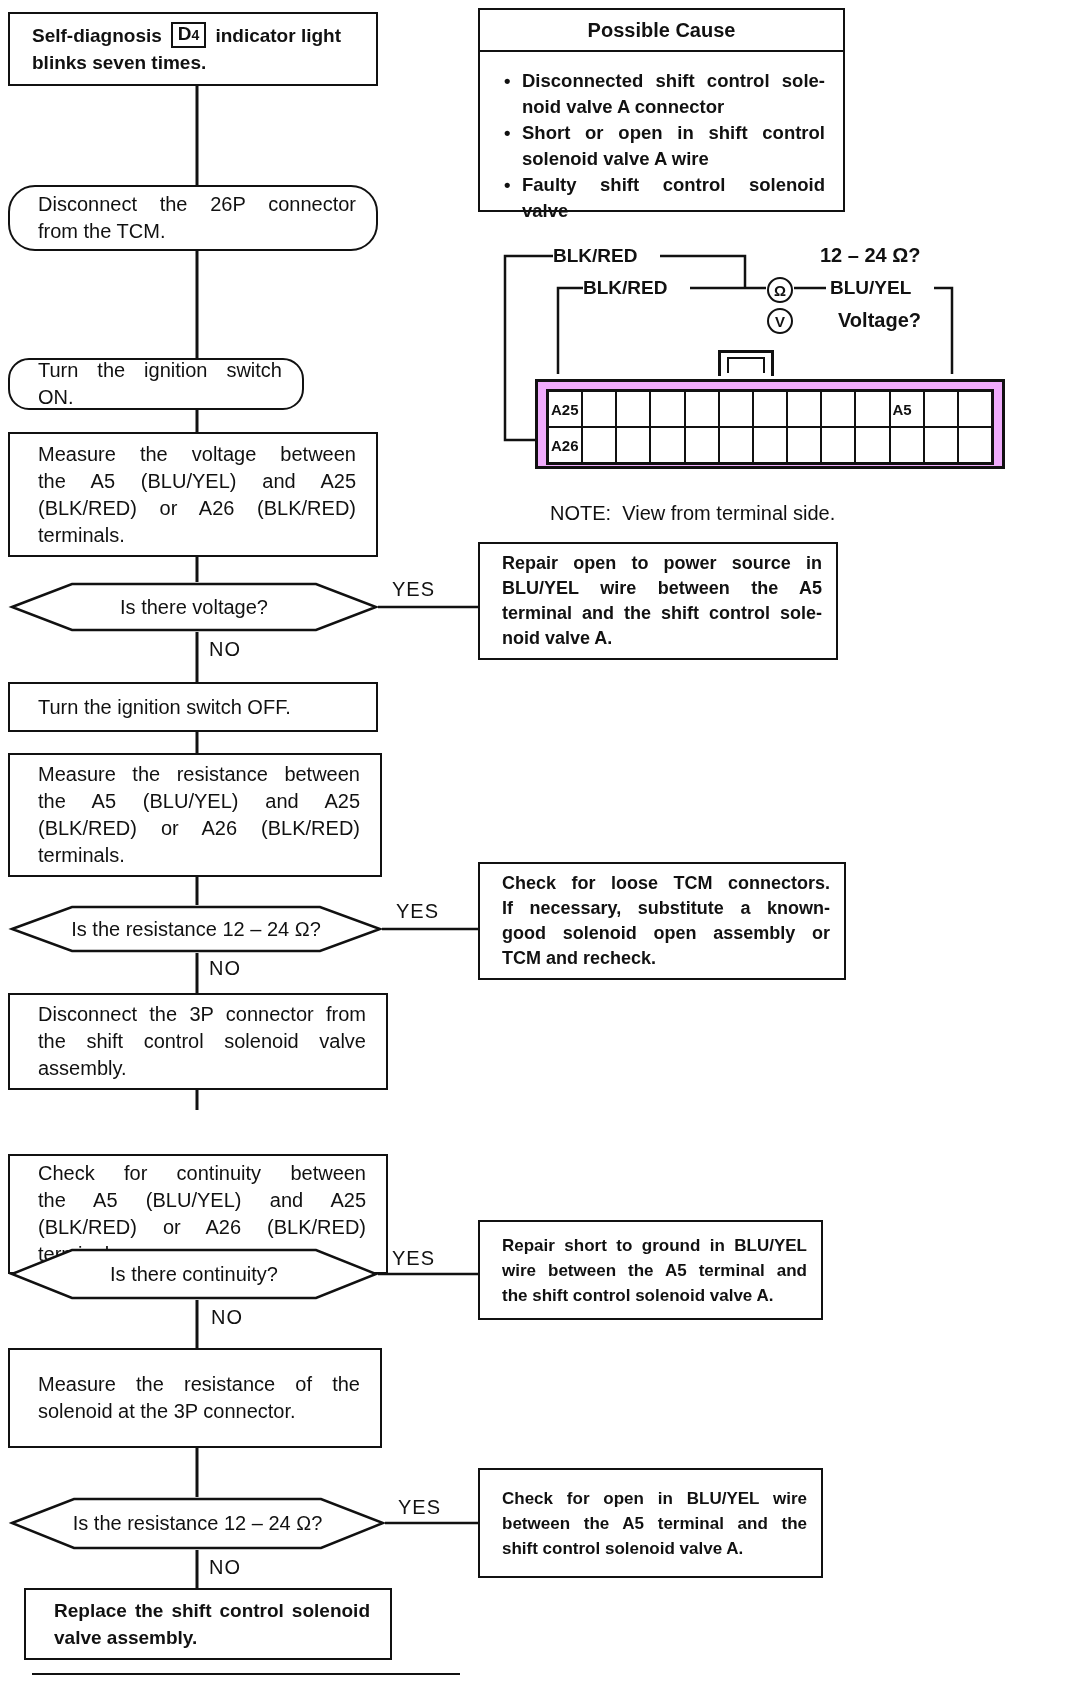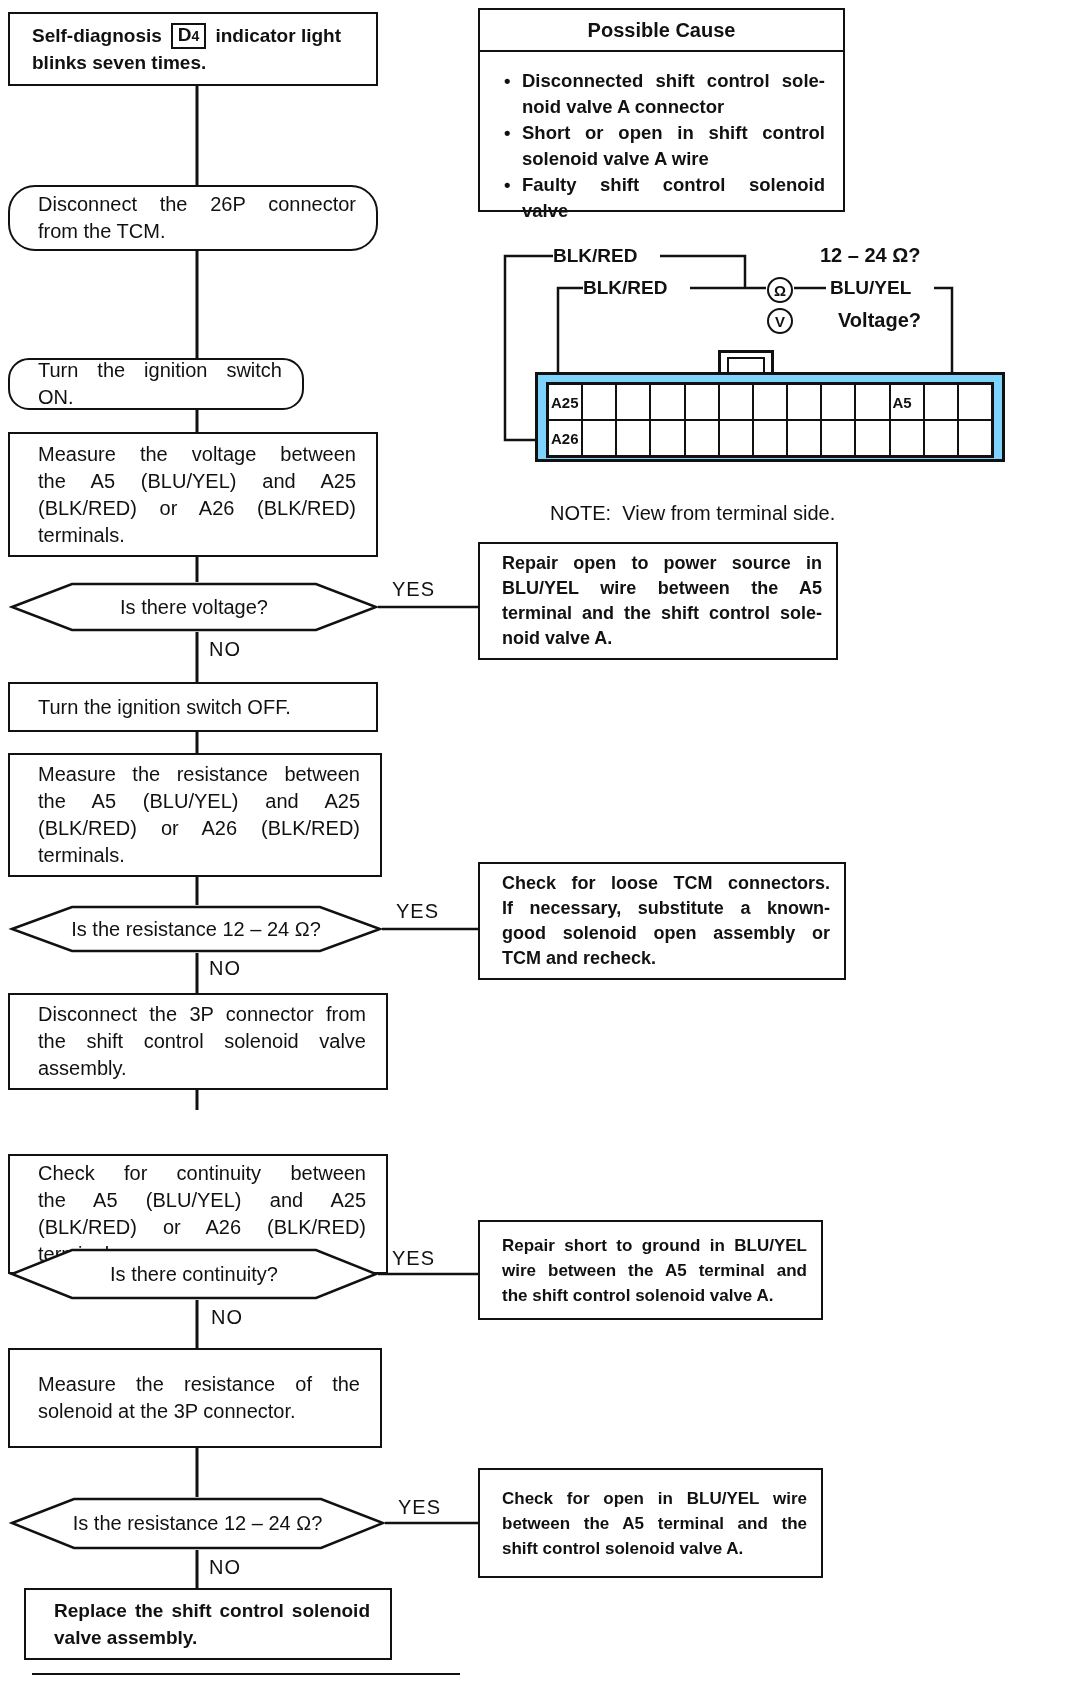--- a/index.html
+++ b/index.html
@@ -16,37 +16,37 @@
   .obox.small{font-size:17px;}
   .tline{text-align:justify;text-justify:inter-word;text-align-last:justify;}
   .tline:last-child{text-align-last:left;}
   
   .decision{display:block;}
   .decision svg{position:absolute;left:0;top:0;overflow:visible;}
   .dec-label{position:absolute;left:0;top:0;right:0;bottom:0;display:flex;align-items:center;justify-content:center;
              font-size:20px;}
   .edge-label{font-size:20px;letter-spacing:1px;}
   
-  .start-line1{display:flex;align-items:center;gap:9px;white-space:nowrap;}
+  .start-line1{display:flex;align-items:flex-start;gap:9px;white-space:nowrap;}
   .d4-badge{display:inline-flex;align-items:baseline;border:2px solid #111;padding:0 5px 1px 5px;line-height:20px;}
   .d4-badge .sub{font-size:14px;}
   
   .pc-box{border:2px solid #111;background:#fff;}
   .pc-head{height:40px;border-bottom:2px solid #111;display:flex;align-items:center;justify-content:center;
            font-weight:700;font-size:20px;}
   .pc-body{padding:16px 18px 10px 24px;font-weight:700;font-size:18.5px;line-height:26px;}
   .pc-item{display:flex;}
   .pc-marker{width:18px;flex:0 0 18px;}
   .pc-lines{flex:1;}
   
   .wire-label{font-weight:700;font-size:19px;white-space:nowrap;}
   .meter-circle{width:26px;height:26px;border:2.5px solid #111;border-radius:50%;background:#fff;
                 display:flex;align-items:center;justify-content:center;font-weight:700;font-size:15px;}
   .note-text{font-size:20px;white-space:pre;}
-  .shell{border:3px solid #111;background:#7dd3fc;padding:7px 8px;}
+  .shell{border:3px solid #111;background:#f0abfc;padding:7px 8px;margin-top:7px;}
   .tab{border:3px solid #111;border-bottom:none;background:#fff;}
   .tab-inner{margin:4px 6px 0 6px;height:14px;border:2px solid #111;border-bottom:none;}
   #pin-grid{display:grid;grid-template-columns:repeat(13,1fr);grid-template-rows:36px 36px;
             border:2px solid #111;}
   .pin-cell{border:1px solid #111;display:flex;align-items:center;background:#fff;}
   .pin-label{font-weight:700;font-size:15px;padding-left:2px;}
 </style>
 </head>
 <body>
 

